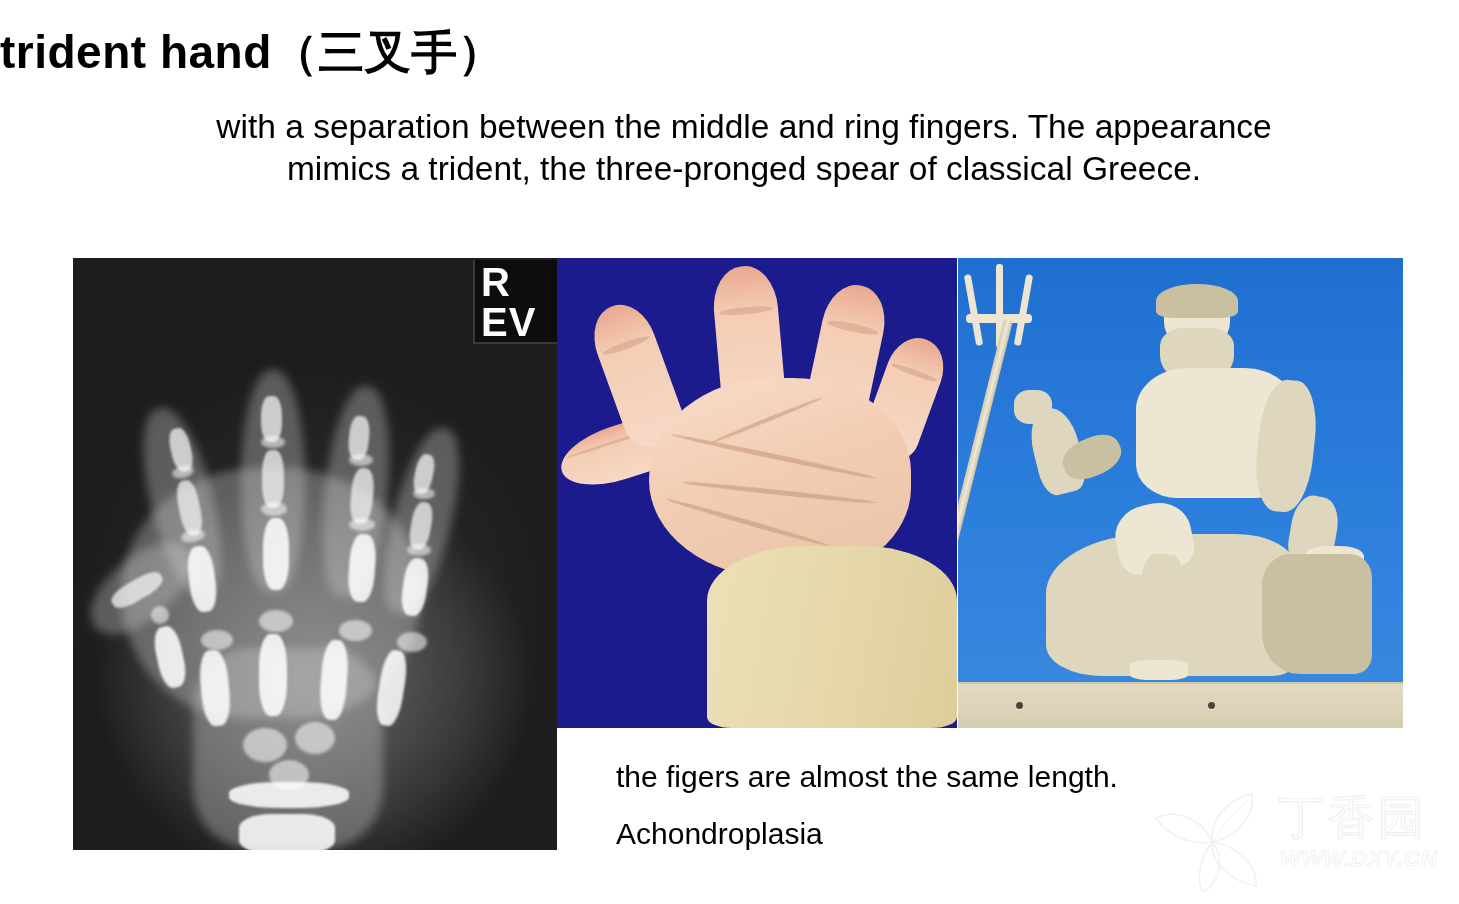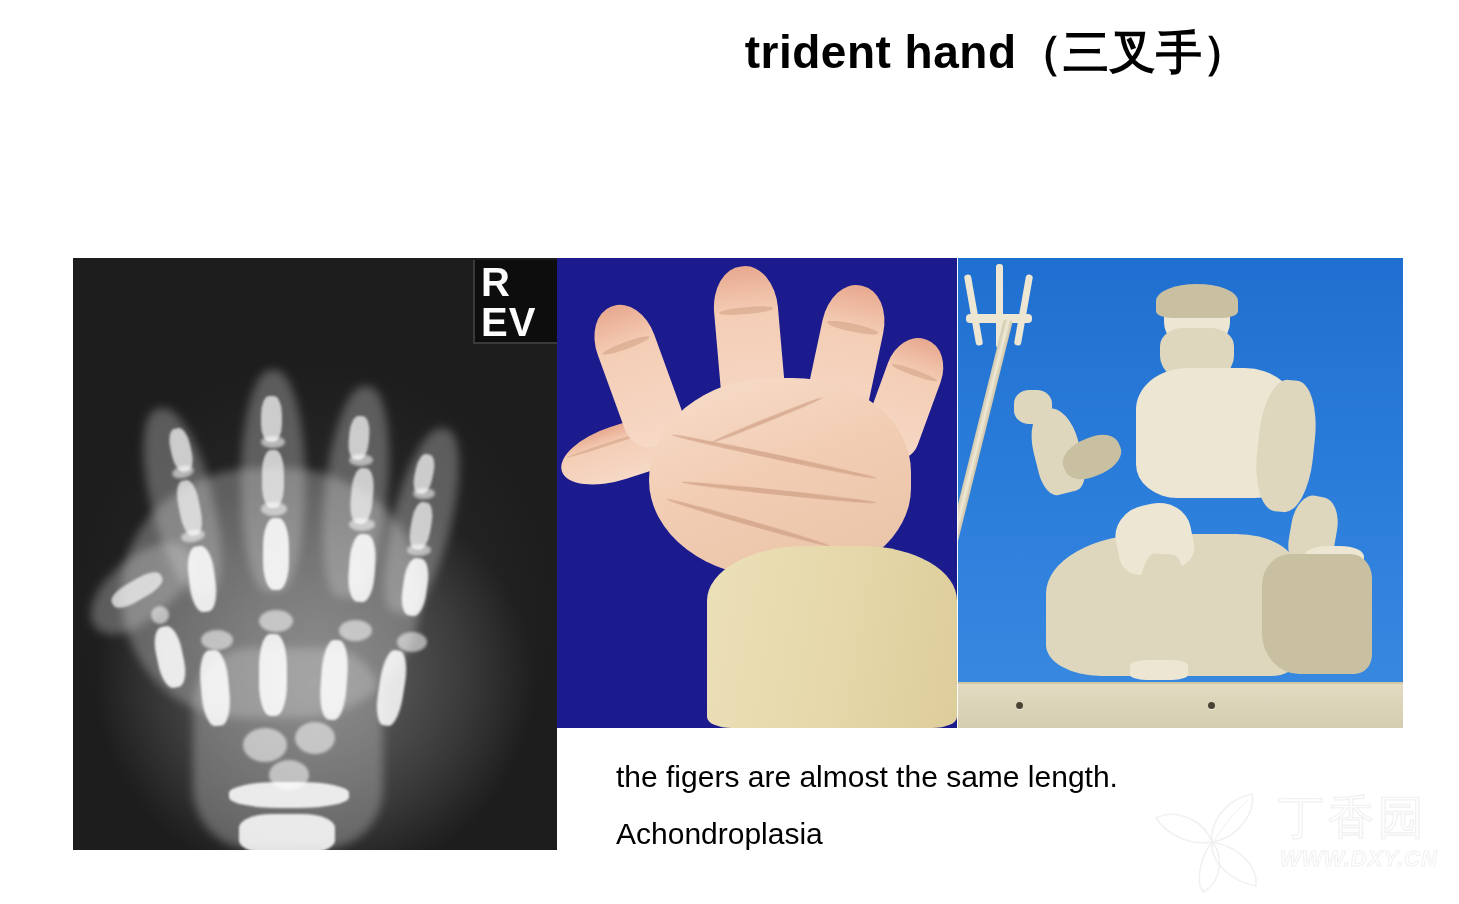--- a/index.html
+++ b/index.html
@@ -16,21 +16,21 @@
     font-family: "Liberation Sans", "DejaVu Sans", sans-serif;
     color: #000000;
   }
 
   
   #slide-title {
     position: absolute;
     top: 26px;
     left: 0;
     width: 1249px;
-    text-align: right;
+    text-align: left;
     font-size: 46px;
     font-weight: bold;
     letter-spacing: 0.5px;
     line-height: 1.15;
     white-space: nowrap;
   }
 
   
   #slide-body {
     position: absolute;
@@ -232,20 +232,22 @@
     color: transparent;
     -webkit-text-stroke: 1.4px #f2f2f2;
   }
 </style>
 </head>
 <body>
 
 <div id="slide-title">trident hand（三叉手）</div>
 
 <div id="slide-body">
+  <span class="line">with a separation between the middle and ring fingers.  The appearance</span>
+  <span class="line">mimics a trident, the three-pronged spear of classical Greece.</span>
 </div>
 
 <div id="figure-strip">
 
   <div class="panel" id="panel-xray">
     <div class="xray-film"></div>
 
     <div class="soft" style="left:48px; top:210px; width:300px; height:250px;"></div>
     <div class="soft" style="left:120px; top:390px; width:190px; height:200px; border-radius:30%;"></div>
 

